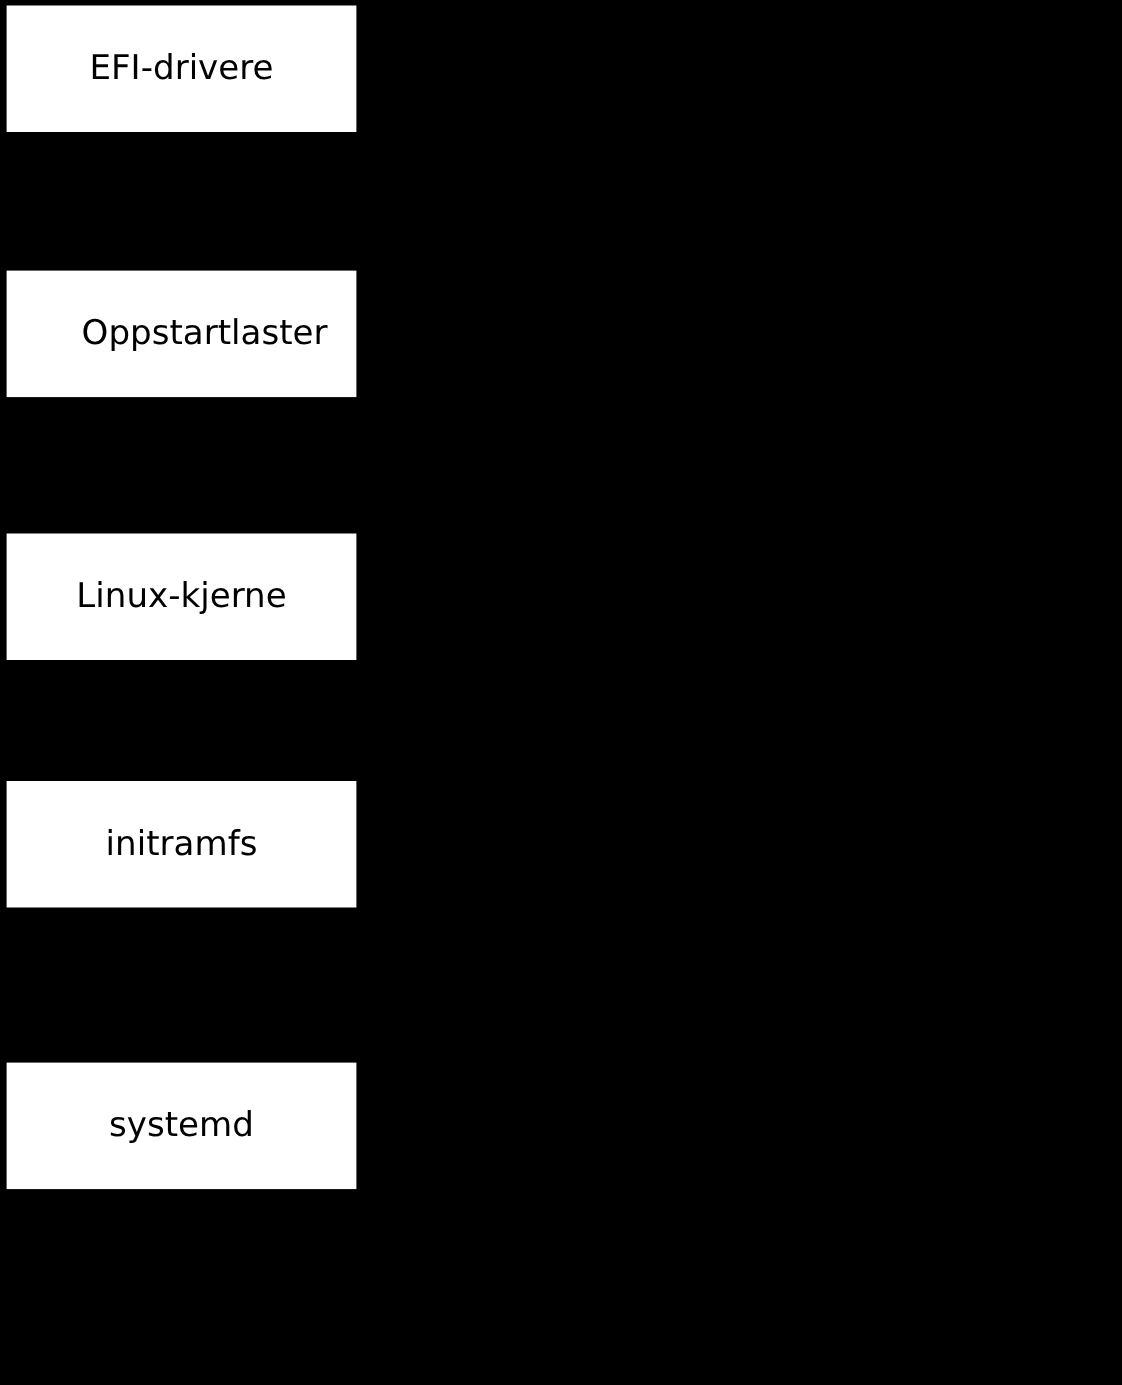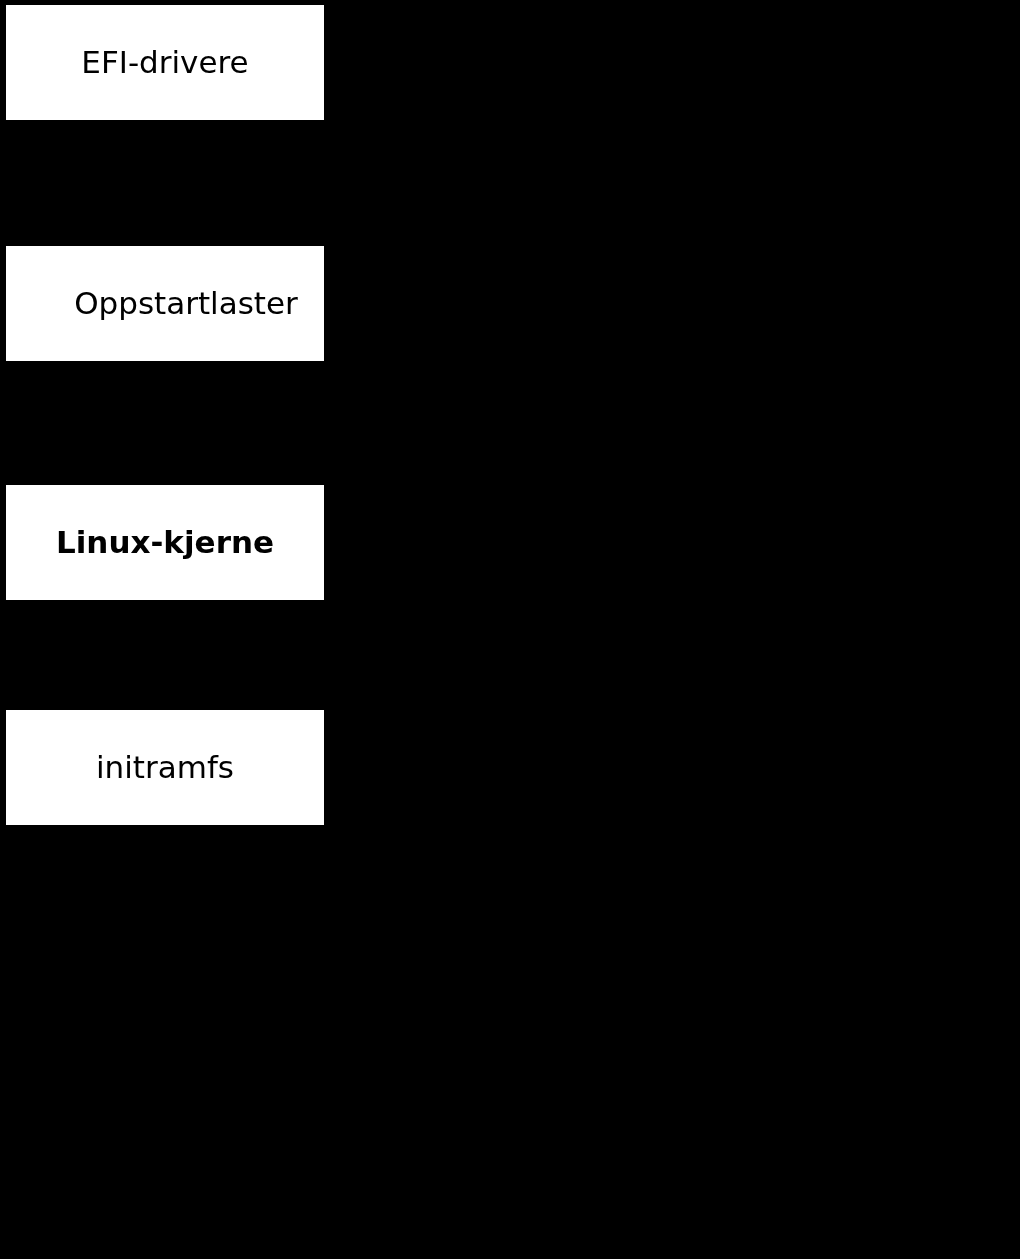--- a/index.html
+++ b/index.html
@@ -29,21 +29,21 @@
     display: flex;
     align-items: center;
     justify-content: center;
     font-size: 31px;
     line-height: 1;
     text-align: right;
     box-sizing: border-box;
   }
   .flow-node.n0 { top: 5px; }
   .flow-node.n1 { top: 246px; padding-left: 42px; }
-  .flow-node.n2 { top: 485px; font-weight: bold; }
+  .flow-node.n2 { top: 485px; }
   .flow-node.n3 { top: 710px; }
   .flow-node.n4 { top: 966px; }
 </style>
 </head>
 <body>
 
 <div class="diagram-canvas">
 
   <div class="flow-node n0">
     <span>EFI-drivere</span>
@@ -54,14 +54,17 @@
   </div>
 
   <div class="flow-node n2">
     <span>Linux-kjerne</span>
   </div>
 
   <div class="flow-node n3">
     <span>initramfs</span>
   </div>
 
+  <div class="flow-node n4">
+    <span>systemd</span>
+  </div>
 
 </div>
 
 </body></html>

